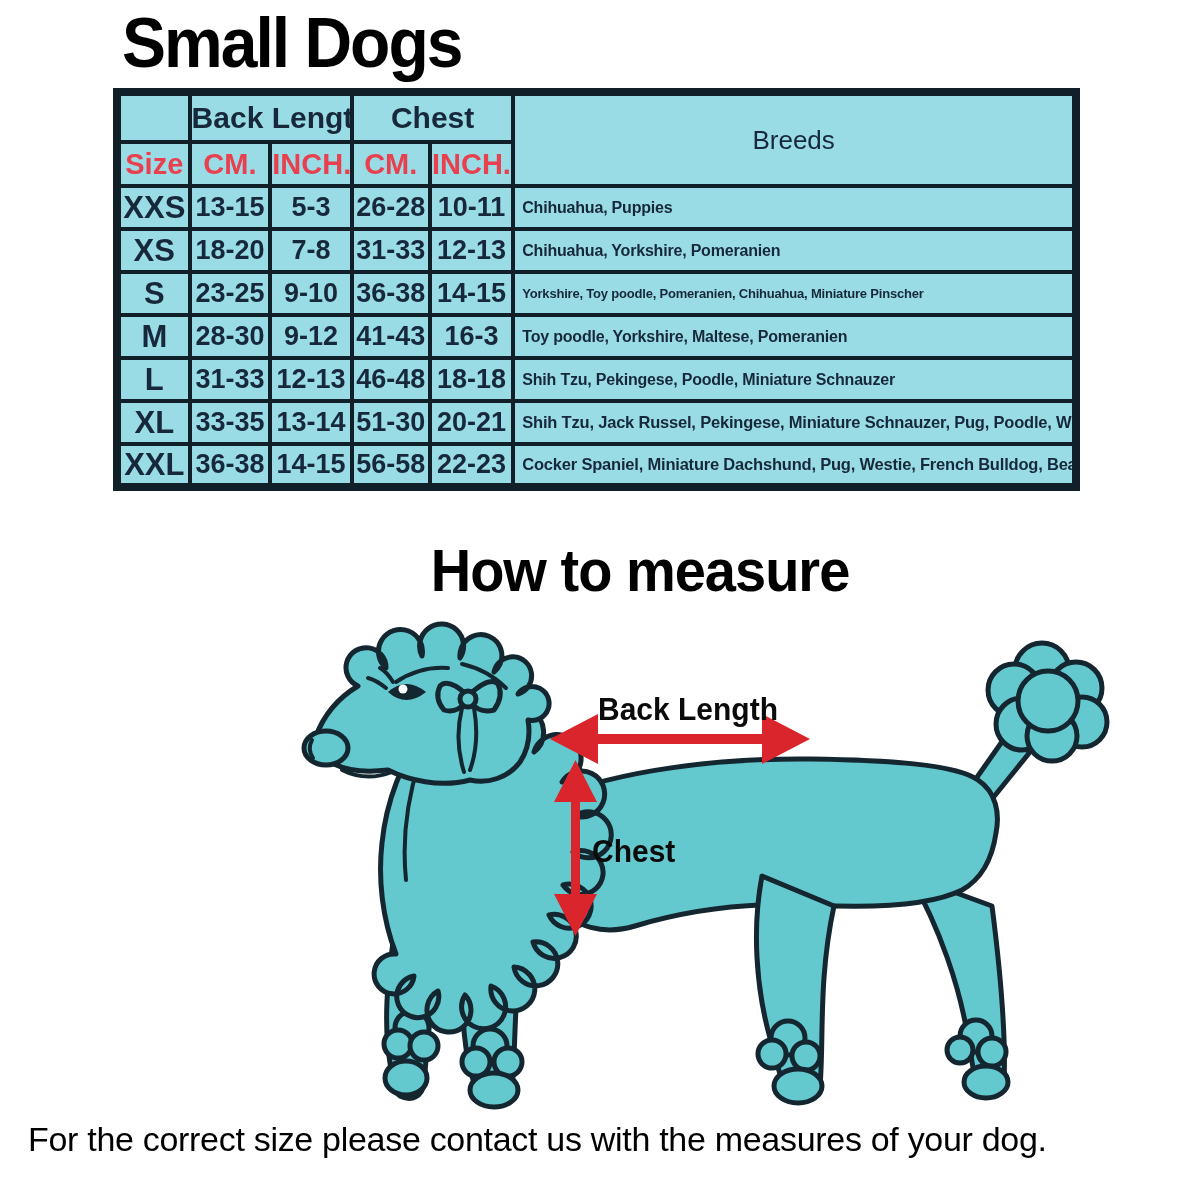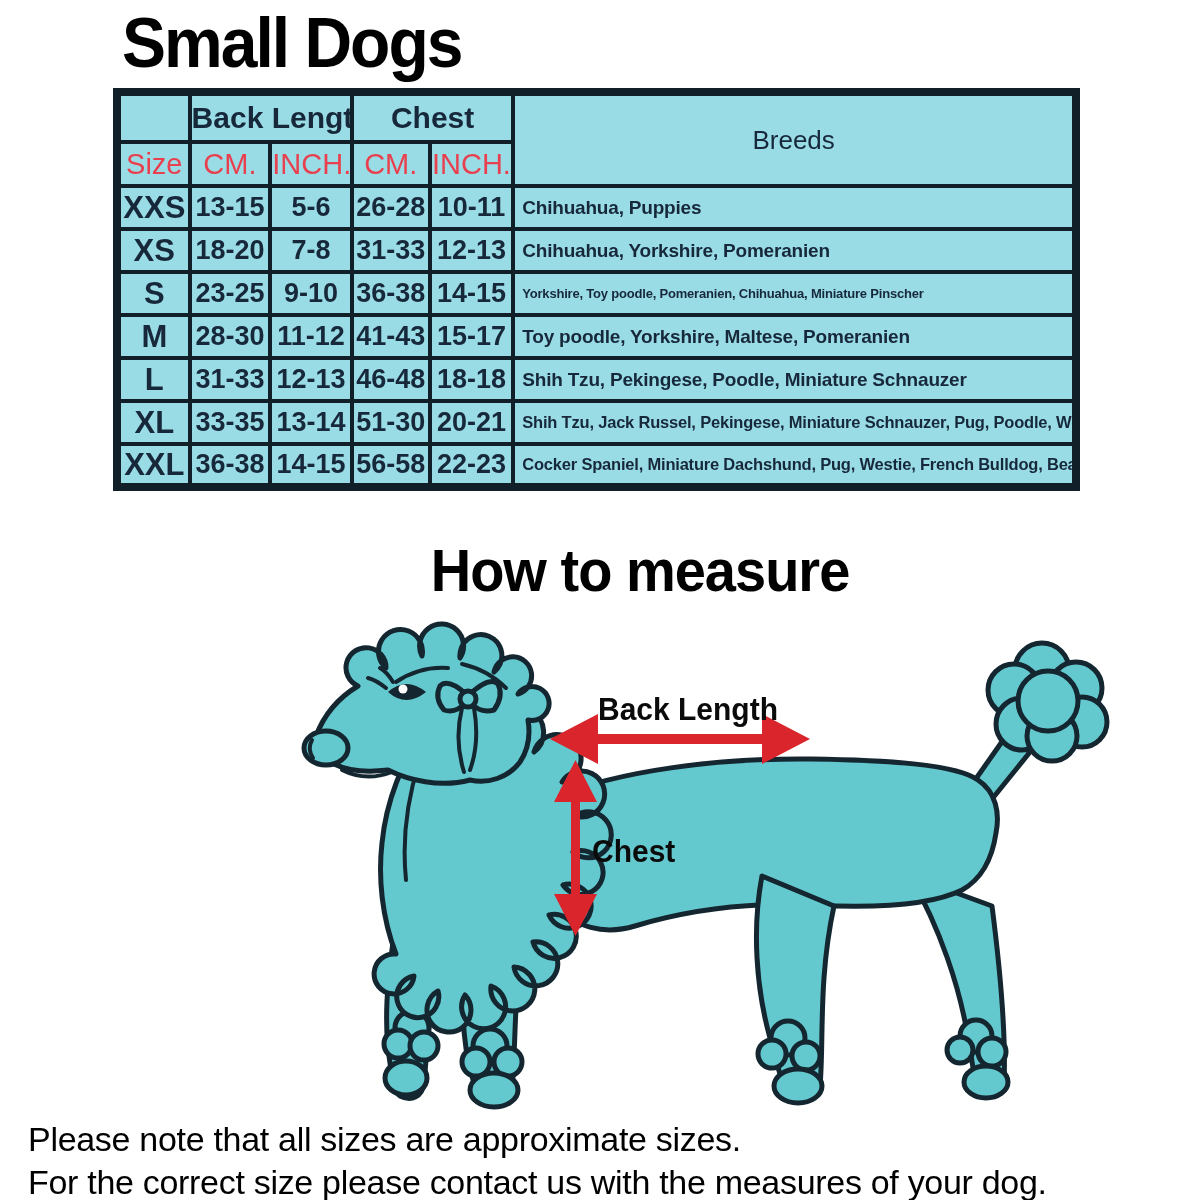--- a/index.html
+++ b/index.html
@@ -22,24 +22,24 @@
   .size-chart th,.size-chart td{
     border:4px solid var(--table-border);
     text-align:center;vertical-align:middle;padding:0;
     color:var(--table-text);overflow:hidden;white-space:nowrap;
   }
   .size-chart thead tr.group-row{height:50px;}
   .size-chart thead tr.unit-row{height:44px;}
   .size-chart tbody tr{height:43px;}
   th.group-h{font-size:30px;font-weight:700;}
   th.breeds-h{font-size:26px;font-weight:400;}
-  th.red-h{font-size:29px;font-weight:400;color:var(--header-red);}
+  th.red-h{font-size:29px;font-weight:700;color:var(--header-red);}
   td.size-cell{font-size:31px;font-weight:700;}
   td.num-cell{font-size:27px;font-weight:700;}
-  td.breeds-cell{font-size:19px;font-weight:600;text-align:left;padding-left:7px;letter-spacing:-0.2px;}
+  td.breeds-cell{font-size:16px;font-weight:600;text-align:left;padding-left:7px;letter-spacing:-0.2px;}
   .size-chart tbody tr:nth-child(3) td.breeds-cell{font-size:13px;}
   .size-chart tbody tr:nth-child(6) td.breeds-cell{font-size:16.5px;}
   .size-chart tbody tr:nth-child(7) td.breeds-cell{font-size:16.5px;}
   
   .section-title{
     position:absolute;left:290px;top:536px;width:700px;text-align:center;
     font-size:56px;font-weight:700;letter-spacing:-1px;color:#000;
     transform:scaleY(1.05);transform-origin:center top;
   }
   
@@ -87,21 +87,21 @@
       <th class="red-h">CM.</th>
       <th class="red-h">INCH.</th>
       <th class="red-h">CM.</th>
       <th class="red-h">INCH.</th>
     </tr>
   </thead>
   <tbody>
     <tr>
       <td class="size-cell">XXS</td>
       <td class="num-cell">13-15</td>
-      <td class="num-cell">5-6</td>
+      <td class="num-cell">5-3</td>
       <td class="num-cell">26-28</td>
       <td class="num-cell">10-11</td>
       <td class="breeds-cell">Chihuahua, Puppies</td>
     </tr>
     <tr>
       <td class="size-cell">XS</td>
       <td class="num-cell">18-20</td>
       <td class="num-cell">7-8</td>
       <td class="num-cell">31-33</td>
       <td class="num-cell">12-13</td>
@@ -111,23 +111,23 @@
       <td class="size-cell">S</td>
       <td class="num-cell">23-25</td>
       <td class="num-cell">9-10</td>
       <td class="num-cell">36-38</td>
       <td class="num-cell">14-15</td>
       <td class="breeds-cell">Yorkshire, Toy poodle, Pomeranien, Chihuahua, Miniature Pinscher</td>
     </tr>
     <tr>
       <td class="size-cell">M</td>
       <td class="num-cell">28-30</td>
-      <td class="num-cell">11-12</td>
+      <td class="num-cell">9-12</td>
       <td class="num-cell">41-43</td>
-      <td class="num-cell">15-17</td>
+      <td class="num-cell">16-3</td>
       <td class="breeds-cell">Toy poodle, Yorkshire, Maltese, Pomeranien</td>
     </tr>
     <tr>
       <td class="size-cell">L</td>
       <td class="num-cell">31-33</td>
       <td class="num-cell">12-13</td>
       <td class="num-cell">46-48</td>
       <td class="num-cell">18-18</td>
       <td class="breeds-cell">Shih Tzu, Pekingese, Poodle, Miniature Schnauzer</td>
     </tr>
@@ -245,15 +245,14 @@
       <polygon class="arrowfill" points="275.5,152 254,194 297,194"></polygon>
       <polygon class="arrowfill" points="275.5,328 254,286 297,286"></polygon>
     </g>
   </svg>
 </div>
 
 <div class="diagram-label back-length-label">Back Length</div>
 <div class="diagram-label chest-label">Chest</div>
 
 <div class="notes">
-  <div>Please note that all sizes are approximate sizes.</div>
   <div>For the correct size please contact us with the measures of your dog.</div>
 </div>
 
 </body></html>

